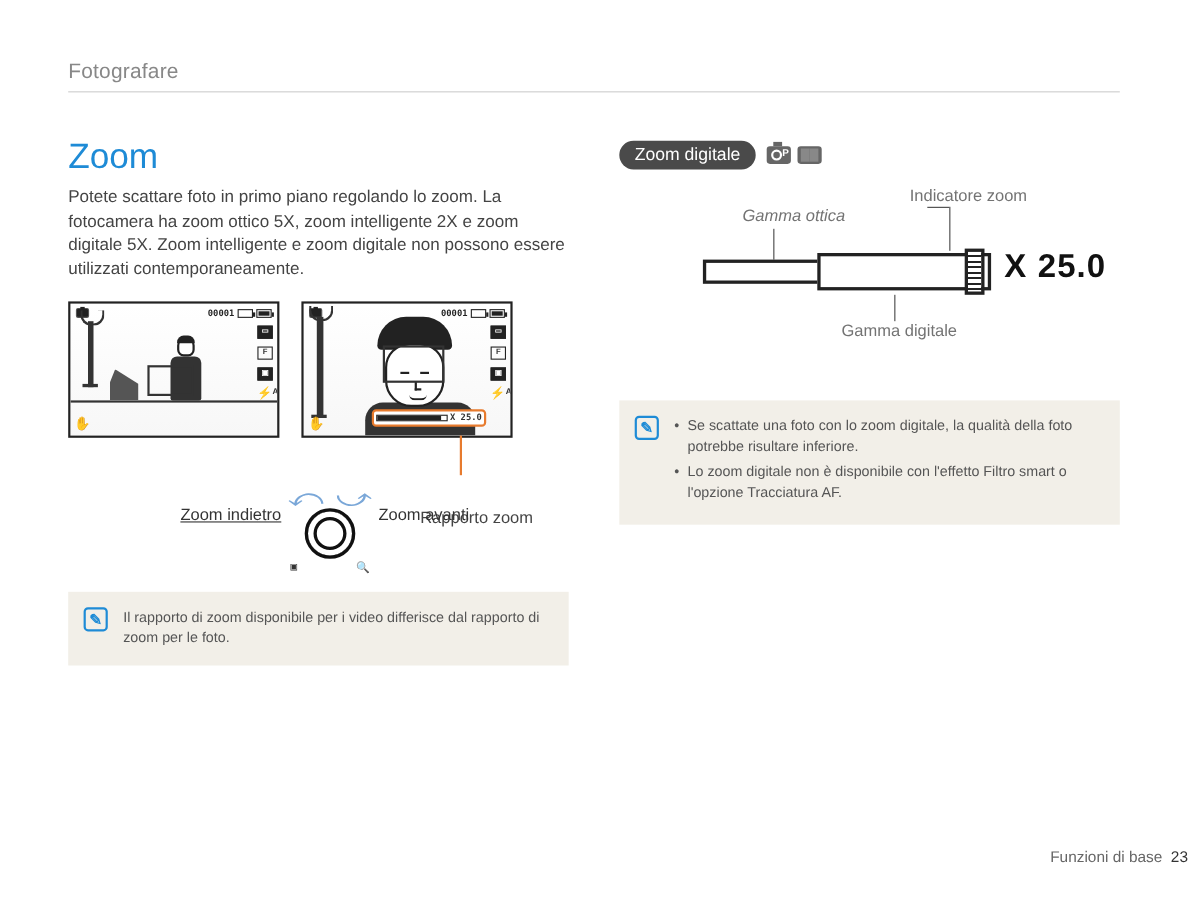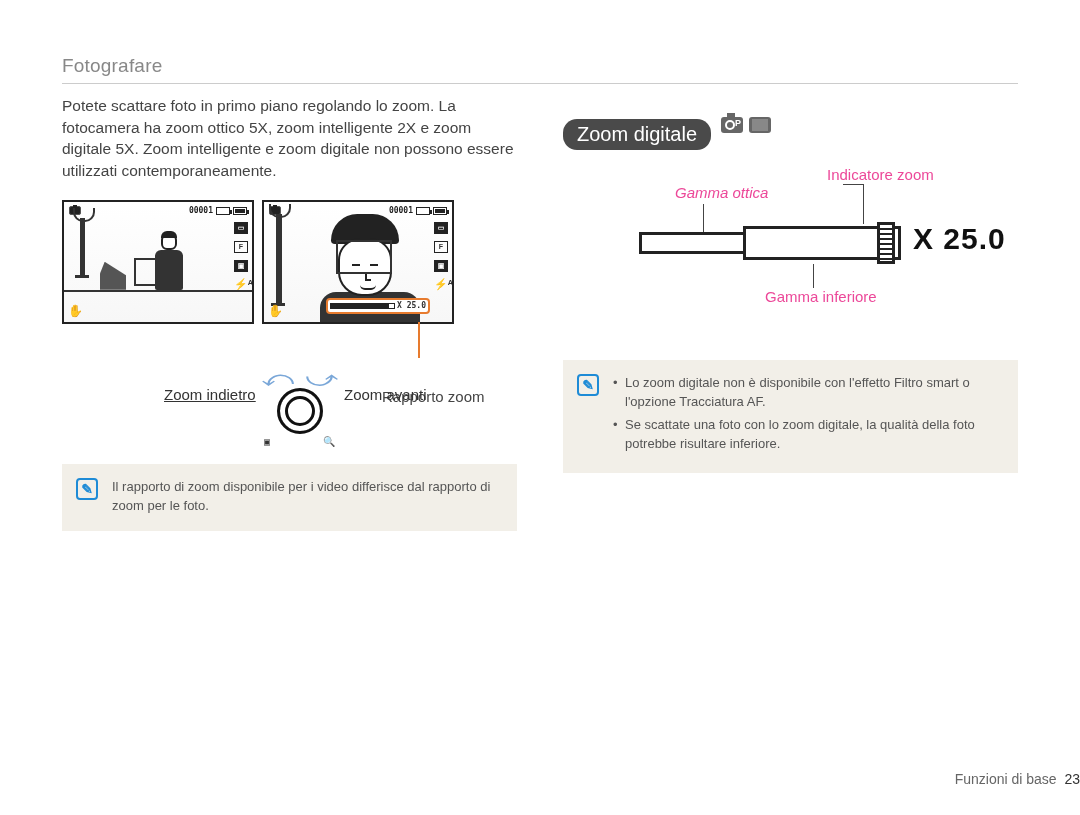--- a/index.html
+++ b/index.html
@@ -14,21 +14,21 @@
   }
   .page {
     padding: 55px 62px 0 62px;
   }
   .breadcrumb {
     font-size: 19px;
     font-weight: 300;
     color: #888;
     border-bottom: 1px solid #ccc;
     padding-bottom: 6px;
-    margin-bottom: 11px;
+    margin-bottom: 40px;
     letter-spacing: 0.2px;
   }
   .columns {
     display: flex;
     gap: 46px;
   }
   .col { flex: 1; }
   .heading-zoom {
     font-size: 32px;
     color: #1e8bd6;
@@ -36,21 +36,21 @@
     margin-bottom: 8px;
   }
   .body-text {
     font-size: 15.5px;
     line-height: 1.4;
     color: #444;
     font-weight: 300;
   }
   .lcd-row {
     display: flex;
-    gap: 8px;
+    gap: 20px;
     margin-top: 18px;
   }
   .lcd {
     width: 192px;
     height: 124px;
     border: 2px solid #222;
     position: relative;
     background: linear-gradient(#fff,#f7f7f7);
     overflow: hidden;
   }
@@ -105,31 +105,31 @@
   .zoom-control .arrows span{ font-size:22px; color:#7aa7d8; text-shadow:0 1px 0 #fff; transform:scaleX(1.4);}
   .zoom-control .ring{ width:46px; height:46px; margin:0 auto; border:3px solid #111; border-radius:50%; box-shadow: inset 0 0 0 5px #fff, inset 0 0 0 8px #111;}
   .zoom-control .glyphs{ display:flex; justify-content:space-between; font-size:10px; margin-top:2px; padding:0 8px; font-family:monospace;}
   .note-box{ background:#f2efe8; padding:14px 16px 16px 50px; margin-top:24px; font-size:13px; color:#555; position:relative; line-height:1.45; font-weight:300;}
   .note-box .nicon{ position:absolute; left:14px; top:14px; width:22px; height:22px; border:2px solid #1e8bd6; border-radius:4px; color:#1e8bd6; font-weight:700; text-align:center; line-height:18px; font-size:14px;}
   .note-box ul{ list-style:none;}
   .note-box li{ position:relative; padding-left:12px; margin-bottom:4px;}
   .note-box li::before{content:"•"; position:absolute; left:0; }
   
   .pill-row{ display:flex; align-items:center; gap:10px; margin-bottom:8px; margin-top:4px;}
-  .pill{ background:#4a4a4a; color:#fff; font-size:20px; font-weight:500; padding:4px 14px; border-radius:14px;margin-top:20px;}
+  .pill{ background:#4a4a4a; color:#fff; font-size:16px; font-weight:500; padding:4px 14px; border-radius:14px;}
   .mode-icons{ display:flex; gap:6px; align-items:center;}
   .mode-icons .mi{ width:22px; height:16px; background:#666; border-radius:3px; position:relative;}
   .mode-icons .mi.cam::after{content:""; position:absolute; top:-4px; left:6px; width:8px; height:4px; background:#666;}
   .mode-icons .mi.cam .dot{position:absolute; top:3px; left:4px; width:10px; height:10px; border:2px solid #fff; border-radius:50%;}
   .mode-icons .mi.cam .p{position:absolute; top:1px; right:2px; color:#fff; font-size:9px; font-weight:700;}
   .mode-icons .mi.scene{ display:flex;}
   .mode-icons .mi.scene::before, .mode-icons .mi.scene::after{content:""; position:absolute; top:2px; width:8px; height:12px; background:#888;}
   .mode-icons .mi.scene::before{left:3px;} .mode-icons .mi.scene::after{right:3px;}
   .zoom-diagram{ position:relative; height:150px; margin-top:20px;}
-  .zd-lbl{ position:absolute; font-size:15px; color:#ec4899; white-space:nowrap;}
+  .zd-lbl{ position:absolute; font-size:15px; color:#737373; white-space:nowrap;}
   .zd-lbl.ind{ left:264px; top:-4px;}
   .zd-lbl.opt{ left:112px; top:14px;font-style:italic;}
   .zd-lbl.dig{ left:202px; top:118px;}
   .zd-bar-outer{ position:absolute; left:76px; top:62px; width:260px; height:22px; border:3px solid #222;}
   .zd-bar-inner{ position:absolute; left:180px; top:56px; width:158px; height:34px; border:3px solid #222; background:#fff;}
   .zd-handle{ position:absolute; left:314px; top:52px; width:18px; height:42px; border:3px solid #222; background: repeating-linear-gradient(#fff,#fff 3px,#222 3px,#222 5px);}
   .zd-x{ position:absolute; left:350px; top:52px; font-family: "Arial Black", sans-serif; font-weight:900; font-size:30px; letter-spacing:1px; color:#111;}
   .zd-line{ position:absolute; background:#444;}
   .zd-line.l1{ left:300px; top:14px; width:1px; height:40px;}
   .zd-line.l1h{ left:280px; top:14px; width:20px; height:1px;}
@@ -140,20 +140,21 @@
 </style>
 </head>
 <body>
 
 <div class="page">
   <div class="breadcrumb">Fotografare</div>
 
   <div class="columns">
 
     <div class="col">
+      <div class="heading-zoom">Zoom</div>
       <div class="body-text">Potete scattare foto in primo piano regolando lo zoom. La fotocamera ha zoom ottico 5X, zoom intelligente 2X e zoom digitale 5X. Zoom intelligente e zoom digitale non possono essere utilizzati contemporaneamente.</div>
 
       <div class="lcd-row">
 
         <div class="lcd one">
           <div class="topbar">
             <div class="l">
                 <span class="cam-icon"></span>
               </div>
             <div class="r">
@@ -249,36 +250,36 @@
               <span class="dot"></span>
               <span class="p">P</span>
             </span>
           <span class="mi scene"></span>
         </span>
       </div>
 
       <div class="zoom-diagram">
         <div class="zd-lbl ind">Indicatore zoom</div>
         <div class="zd-lbl opt">Gamma ottica</div>
-        <div class="zd-lbl dig">Gamma inferiore</div>
+        <div class="zd-lbl dig">Gamma digitale</div>
         <div class="zd-line l1h"></div>
           <div class="zd-line l1"></div>
         <div class="zd-line l2"></div>
           <div class="zd-line l3"></div>
         <div class="zd-bar-outer"></div>
         <div class="zd-bar-inner"></div>
         <div class="zd-handle"></div>
         <div class="zd-x">X 25.0</div>
       </div>
 
       <div class="note-box" style="margin-top:40px;">
         <div class="nicon">✎</div>
         <ul>
+          <li>Se scattate una foto con lo zoom digitale, la qualità della foto potrebbe risultare inferiore.</li>
           <li>Lo zoom digitale non è disponibile con l'effetto Filtro smart o l'opzione Tracciatura AF.</li>
-          <li>Se scattate una foto con lo zoom digitale, la qualità della foto potrebbe risultare inferiore.</li>
         </ul>
       </div>
     </div>
   </div>
 </div>
 
 <div class="footer">
   <span>Funzioni di base</span>
   &nbsp;<span class="pg">23</span>
 </div>

